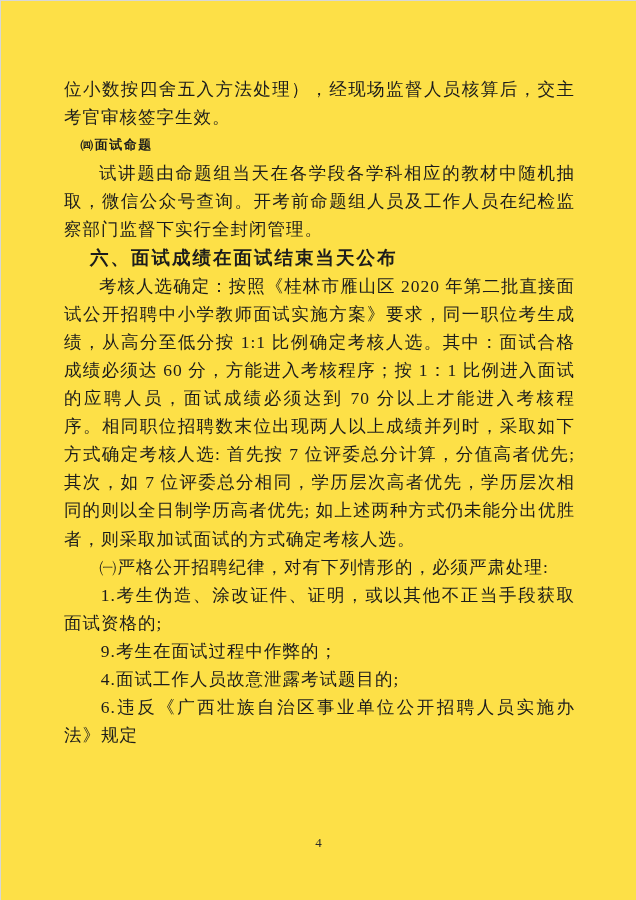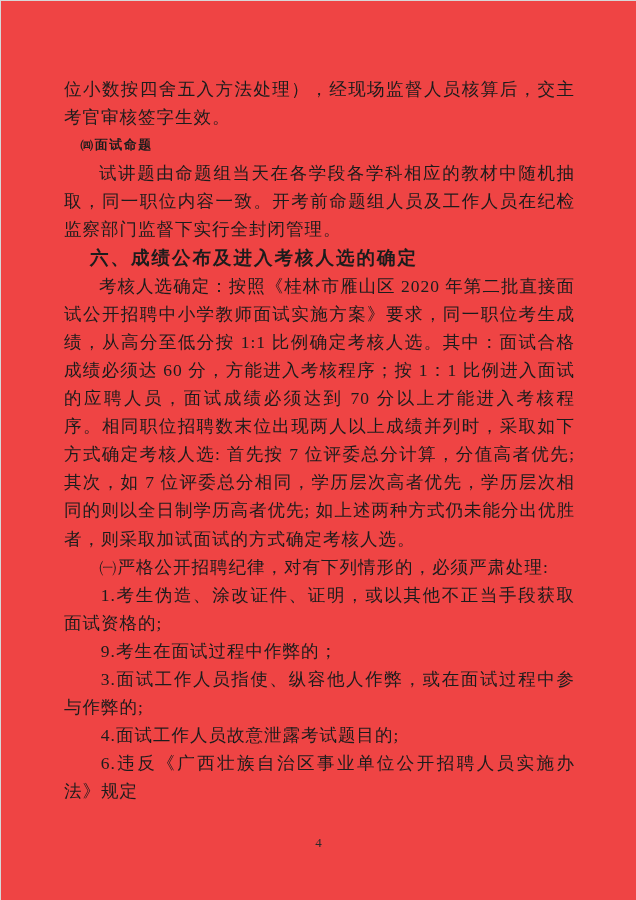--- a/index.html
+++ b/index.html
@@ -4,21 +4,21 @@
 <style>
   html, body {
     margin: 0;
     padding: 0;
     background: #ffffff;
   }
   .page {
     position: relative;
     width: 636px;
     height: 900px;
-    background: #ef4444;
+    background: #fde047;
     box-sizing: border-box;
     border-top: 1px solid #d7d7d7;
     border-left: 1px solid #d7d7d7;
     overflow: hidden;
     color: #1c1c1c;
     font-family: "Liberation Serif", "DejaVu Serif", serif;
     padding-left: 48px;
   }
   .content {
     position: absolute;
@@ -64,24 +64,23 @@
     color: #2a2a2a;
   }
 </style>
 </head>
 <body>
 
 <div class="page">
   <div class="content">
     <p class="continuation">位小数按四舍五入方法处理），经现场监督人员核算后，交主考官审核签字生效。</p>
     <p class="heading-serif">㈣面试命题</p>
-    <p class="body">试讲题由命题组当天在各学段各学科相应的教材中随机抽取，同一职位内容一致。开考前命题组人员及工作人员在纪检监察部门监督下实行全封闭管理。</p>
-    <p class="heading-sans">六、成绩公布及进入考核人选的确定</p>
+    <p class="body">试讲题由命题组当天在各学段各学科相应的教材中随机抽取，微信公众号查询。开考前命题组人员及工作人员在纪检监察部门监督下实行全封闭管理。</p>
+    <p class="heading-sans">六、面试成绩在面试结束当天公布</p>
     <p class="body">考核人选确定：按照《桂林市雁山区 2020 年第二批直接面试公开招聘中小学教师面试实施方案》要求，同一职位考生成绩，从高分至低分按 1:1 比例确定考核人选。其中：面试合格成绩必须达 60 分，方能进入考核程序；按 1：1 比例进入面试的应聘人员，面试成绩必须达到 70 分以上才能进入考核程序。相同职位招聘数末位出现两人以上成绩并列时，采取如下方式确定考核人选: 首先按 7 位评委总分计算，分值高者优先; 其次，如 7 位评委总分相同，学历层次高者优先，学历层次相同的则以全日制学历高者优先; 如上述两种方式仍未能分出优胜者，则采取加试面试的方式确定考核人选。</p>
     <p class="body">㈠严格公开招聘纪律，对有下列情形的，必须严肃处理:</p>
     <p class="list-item">1.考生伪造、涂改证件、证明，或以其他不正当手段获取面试资格的;</p>
     <p class="list-item">9.考生在面试过程中作弊的；</p>
-    <p class="list-item">3.面试工作人员指使、纵容他人作弊，或在面试过程中参与作弊的;</p>
     <p class="list-item">4.面试工作人员故意泄露考试题目的;</p>
     <p class="list-item">6.违反《广西壮族自治区事业单位公开招聘人员实施办法》规定</p>
   </div>
   <div class="page-number">4</div>
 </div>
 
 </body></html>

